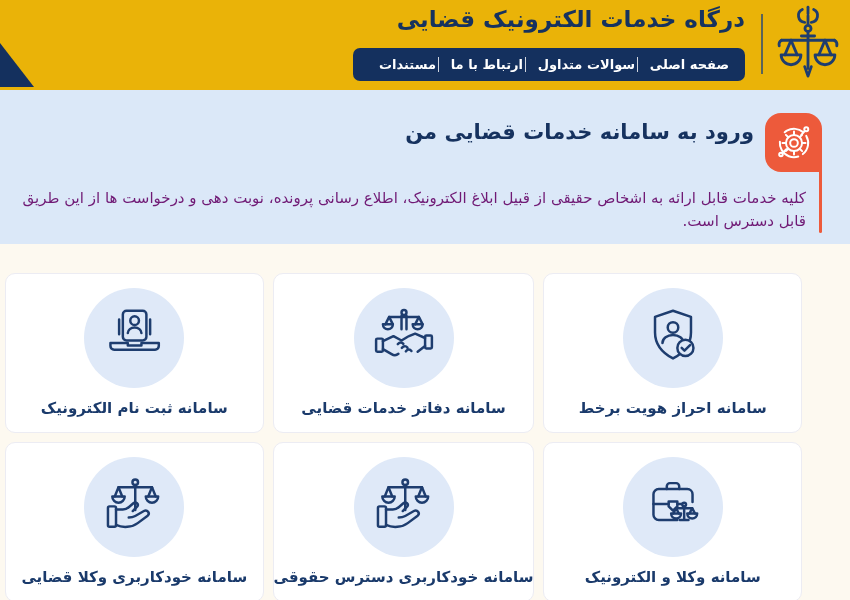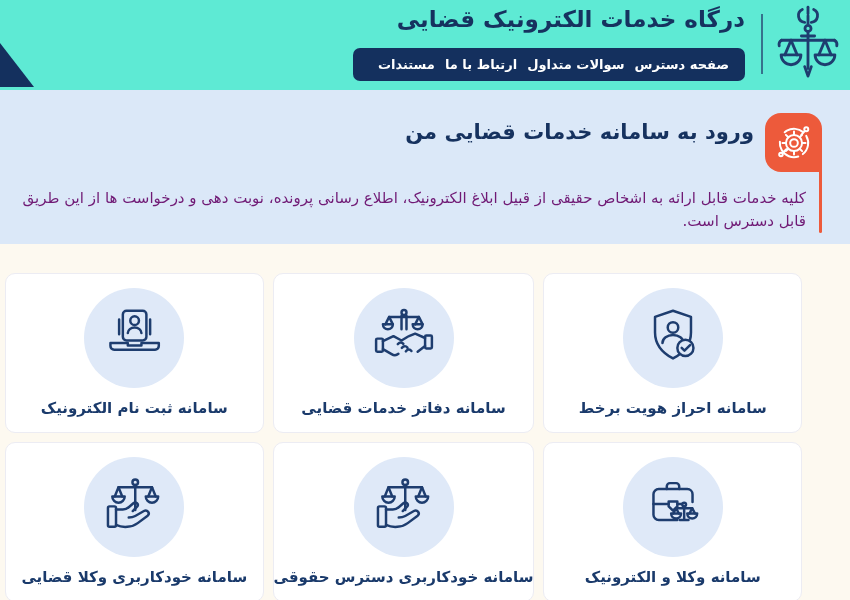--- a/index.html
+++ b/index.html
@@ -1,21 +1,21 @@
 <!DOCTYPE html>
 <html lang="fa" dir="rtl"><head>
 <meta charset="utf-8">
 <style>
   * { margin:0; padding:0; box-sizing:border-box; }
   html,body { width:850px; height:600px; overflow:hidden; }
   body { font-family:"DejaVu Sans","Liberation Sans",sans-serif; }
   .page { position:relative; width:850px; height:600px; background:#fdf9f0; direction:rtl; }
 
   
-  .header { position:absolute; top:0; right:0; left:0; height:92px; background:#5eead4; }
+  .header { position:absolute; top:0; right:0; left:0; height:92px; background:#eab308; }
   .corner-triangle { position:absolute; left:0; top:43px; width:0; height:0;
       border-bottom:44px solid #14305e; border-right:34px solid transparent; }
   .logo { position:absolute; right:9px; top:4px; width:66px; height:80px; }
   .brand-divider { position:absolute; right:87px; top:14px; width:2px; height:60px; background:#2a4a74; opacity:.75; }
   .site-title { position:absolute; right:105px; top:6px; font-size:23px; font-weight:bold; color:#16325f; letter-spacing:0; }
   .nav { position:absolute; right:105px; top:48px; width:392px; height:33px; background:#14305e;
       border-radius:7px; display:flex; align-items:center; justify-content:space-between; padding:0 16px; }
   .nav a { color:#ffffff; font-size:13px; font-weight:600; text-decoration:none; white-space:nowrap; cursor:pointer;margin-left:10px; }
   .nav-sep { width:1px; height:15px; background:rgba(255,255,255,.8); }
 
@@ -63,21 +63,21 @@
         <path d="M17 38 L10.5 53.5 M17 38 L23.5 53.5"></path>
         <path d="M6.5 53.5 a10.5 10.5 0 0 0 21 0 z"></path>
         <path d="M53 38 L46.5 53.5 M53 38 L59.5 53.5"></path>
         <path d="M42.5 53.5 a10.5 10.5 0 0 0 21 0 z"></path>
       </svg>
     </div>
     <div class="brand-divider"></div>
     <h1 class="site-title">درگاه خدمات الکترونیک قضایی</h1>
 
     <nav class="nav">
-      <a>صفحه دسترس</a>
+      <a>صفحه اصلی</a>
       <span class="nav-sep"></span>
       <a>سوالات متداول</a>
       <span class="nav-sep"></span>
       <a>ارتباط با ما</a>
       <span class="nav-sep"></span>
       <a>مستندات</a>
     </nav>
   </header>
 
   <section class="banner">

